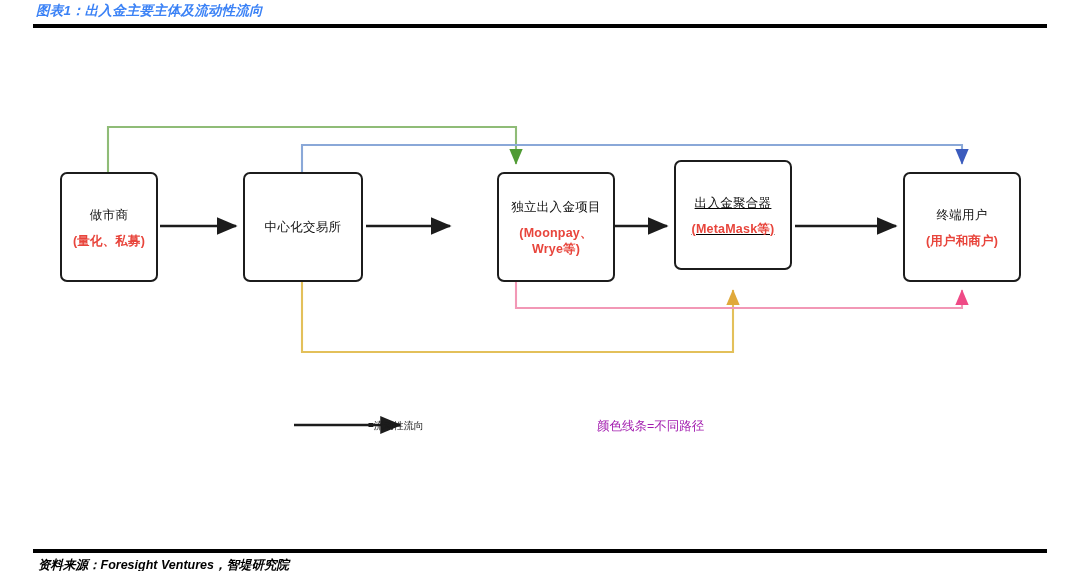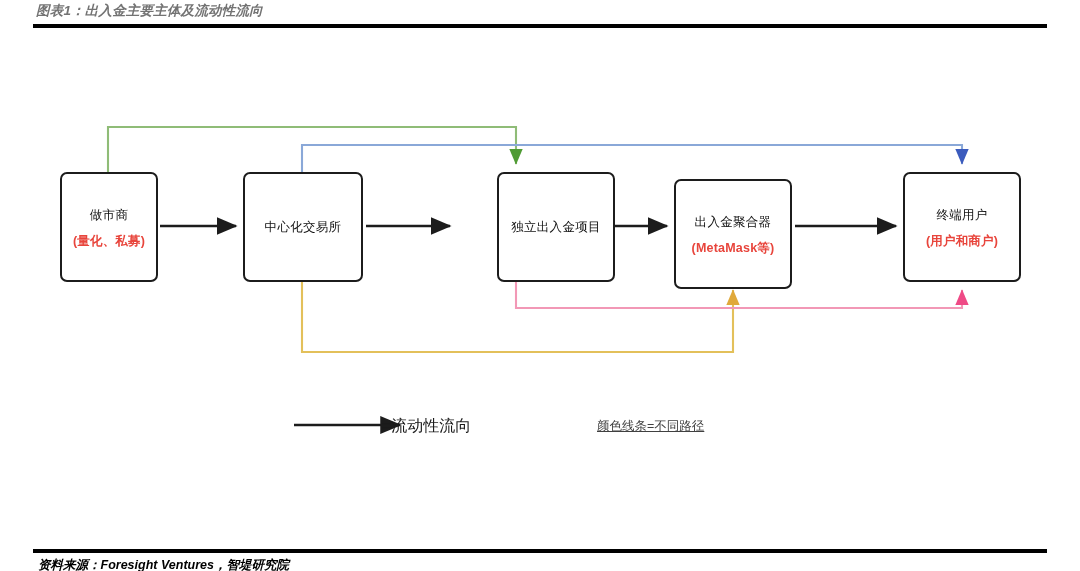--- a/index.html
+++ b/index.html
@@ -8,21 +8,21 @@
     background: #ffffff;
     font-family: "Liberation Sans", "DejaVu Sans", sans-serif;
     overflow: hidden;
   }
   #page { position: relative; width: 1080px; height: 571px; background: #fff; }
 
   
   .fig-title {
     position: absolute; left: 36px; top: 0px;
     font-size: 13.5px; font-weight: 700; font-style: italic;
-    color: #737373; letter-spacing: .2px; white-space: nowrap;
+    color: #3b82f6; letter-spacing: .2px; white-space: nowrap;
     line-height: 22px;
   }
   .rule-top {
     position: absolute; left: 33px; top: 24px;
     width: 1014px; height: 4px; background: #000;
   }
   .rule-bottom {
     position: absolute; left: 33px; top: 549px;
     width: 1014px; height: 4px; background: #000;
   }
@@ -54,25 +54,25 @@
   .node .t2 {
     margin-top: 9px;
     font-size: 12.5px; color: #e8453c; font-weight: 700;
     line-height: 16px; letter-spacing: .2px;
   }
 
   
   .legend-arrow { position: absolute; left: 292px; top: 414px; width: 120px; height: 22px; }
   .legend-text-1 {
     position: absolute; left: 368px; top: 417px;
-    font-size: 16px; color: #1a1a1a; white-space: nowrap; line-height: 18px; margin-left: 14px;
+    font-size: 10px; color: #1a1a1a; white-space: nowrap; line-height: 18px;
   }
   .legend-text-2 {
     position: absolute; left: 597px; top: 417px;
-    font-size: 12.5px; color: #404040; white-space: nowrap; line-height: 18px; text-decoration: underline;
+    font-size: 12.5px; color: #a21caf; white-space: nowrap; line-height: 18px;
   }
 </style>
 </head>
 <body>
 
 <div id="page">
 
   <div class="fig-title">图表1：出入金主要主体及流动性流向</div>
   <div class="rule-top"></div>
 
@@ -117,23 +117,24 @@
       <div class="t1">做市商</div>
       <div class="t2">(量化、私募)</div>
     </div>
 
     <div class="node" style="left:243px; top:172px; width:120px; height:110px;text-align:center;">
       <div class="t1">中心化交易所</div>
     </div>
 
     <div class="node" style="left:457px; top:172px; width:118px; height:110px;margin-left:40px;">
       <div class="t1">独立出入金项目</div>
+      <div class="t2">(Moonpay、Wrye等)</div>
     </div>
 
-    <div class="node" style="left:674px; top:179px; width:118px; height:110px;">
+    <div class="node" style="left:674px; top:160px; width:118px; height:110px;text-decoration:underline;">
       <div class="t1">出入金聚合器</div>
       <div class="t2">(MetaMask等)</div>
     </div>
 
     <div class="node" style="left:903px; top:172px; width:118px; height:110px;">
       <div class="t1">终端用户</div>
       <div class="t2">(用户和商户)</div>
     </div>
 
     <svg class="legend-arrow" viewBox="0 0 120 22">

